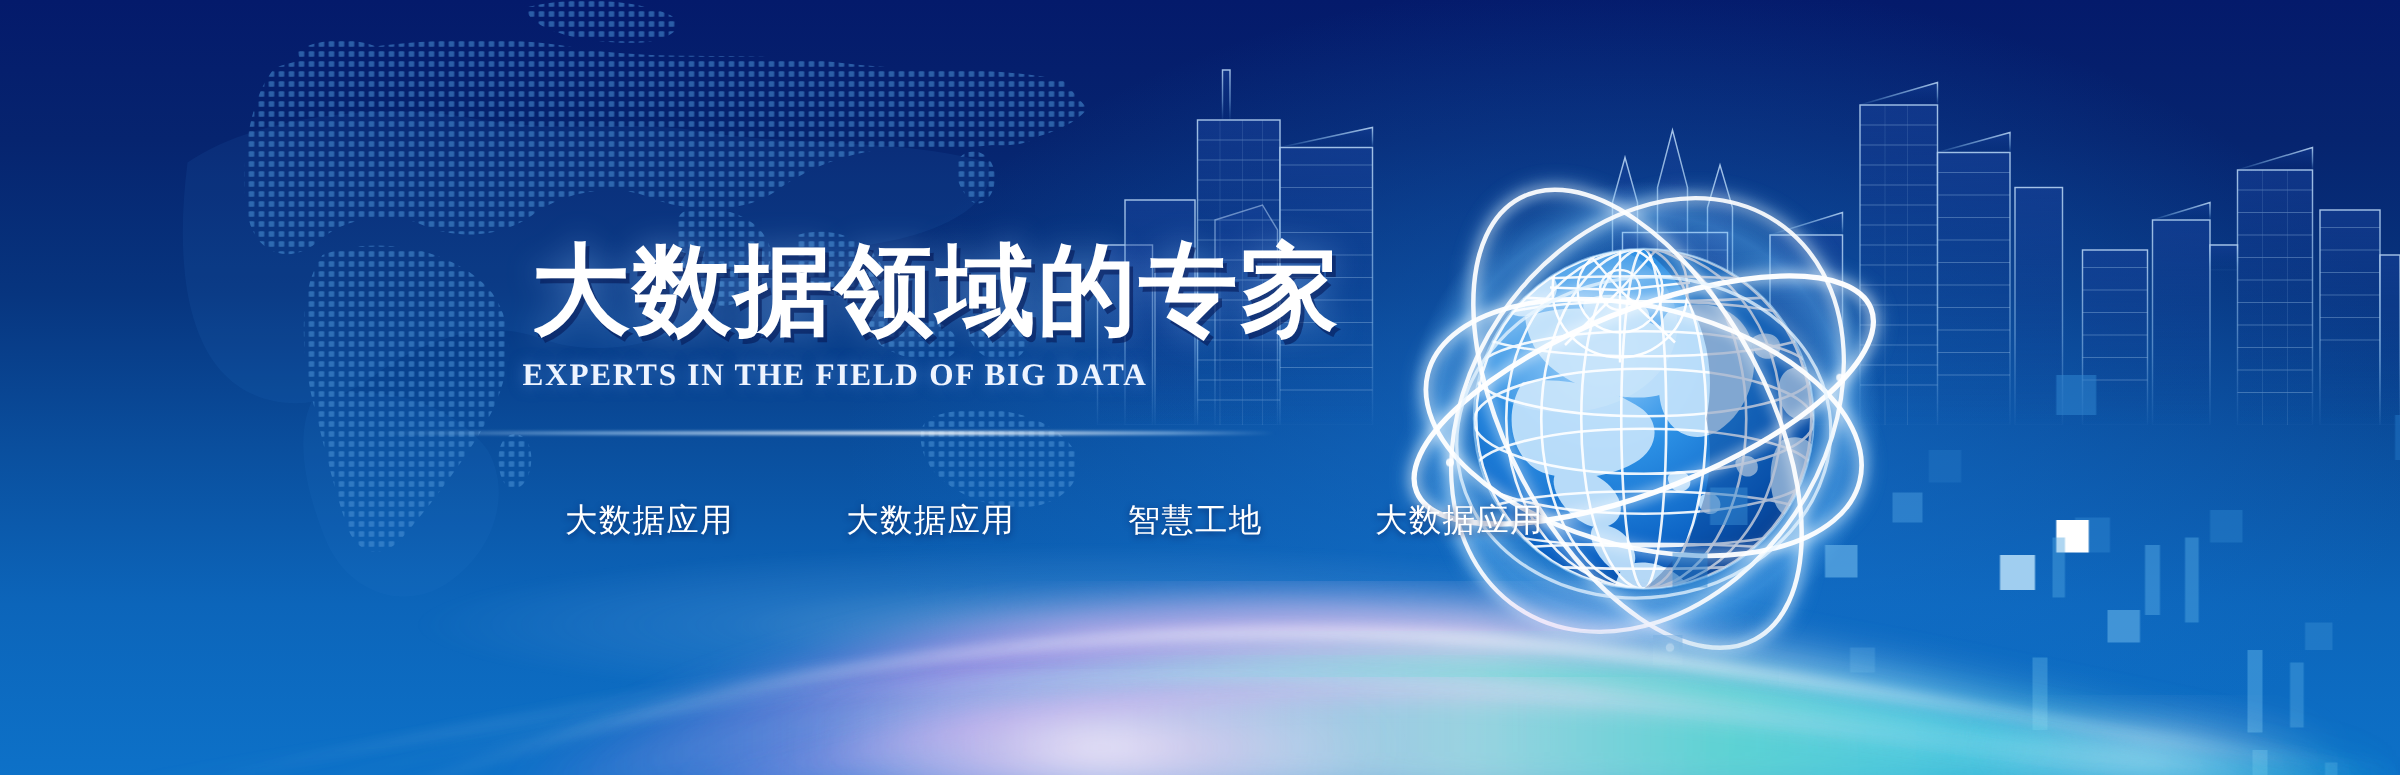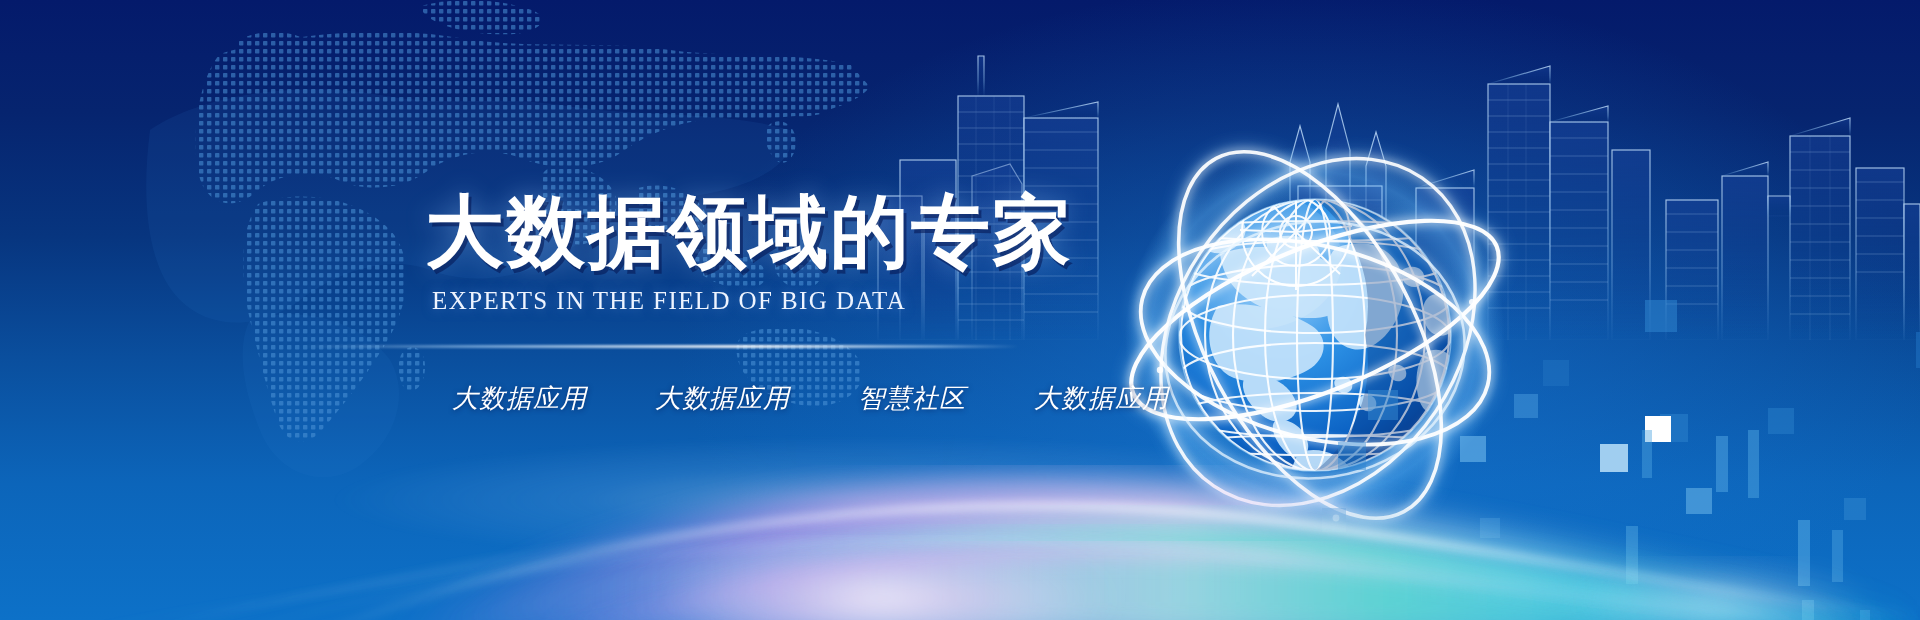--- a/index.html
+++ b/index.html
@@ -98,51 +98,51 @@
     color:#ffffff;
     letter-spacing:2px;
     white-space:nowrap;
     text-shadow:
       3px 4px 0px rgba(3,20,80,0.55),
       0 0 26px rgba(150,200,255,0.45);
     font-family:"Liberation Sans","DejaVu Sans",sans-serif;
   }
   .subline {
     position:absolute;
-    left:432px; top:286px;
+    left:418px; top:286px;
     font-size:25px;
     line-height:30px;
     letter-spacing:1.4px;
     color:#eef4ff;
     white-space:nowrap;
     font-family:"Liberation Serif","DejaVu Serif",serif;
     text-shadow:0 0 12px rgba(120,180,255,0.5);
+    font-weight:bold;
   }
   
   .rule {
     position:absolute;
     left:300px; top:345px;
     width:720px; height:3px;
     background:linear-gradient(90deg,
        rgba(255,255,255,0) 0%,
        rgba(190,225,255,0.55) 25%,
        rgba(255,255,255,0.95) 62%,
        rgba(200,230,255,0.5) 88%,
        rgba(255,255,255,0) 100%);
     filter:blur(1.1px);
   }
 
   .tags {
     position:absolute;
-    left:452px; top:382px;
+    left:452px; top:400px;
     display:flex;
-    gap:68px;
+    gap:90px;
     align-items:center;
     white-space:nowrap;
-    font-style:italic;
   }
   .tag {
     font-size:26px;
     line-height:32px;
     color:#ffffff;
     letter-spacing:1px;
     text-shadow:0 1px 5px rgba(4,25,85,0.65);
     font-family:"Liberation Sans","DejaVu Sans",sans-serif;
   }
 
@@ -596,19 +596,19 @@
 
     <div class="headline">大数据领域的专家</div>
 
     <div class="subline">EXPERTS IN THE FIELD OF BIG DATA</div>
 
     <div class="rule"></div>
 
     <div class="tags">
       <span class="tag">大数据应用</span>
       <span class="tag">大数据应用</span>
-      <span class="tag">智慧社区</span>
+      <span class="tag">智慧工地</span>
       <span class="tag">大数据应用</span>
     </div>
 
   </div>
 
 </div>
 
 </body></html>

